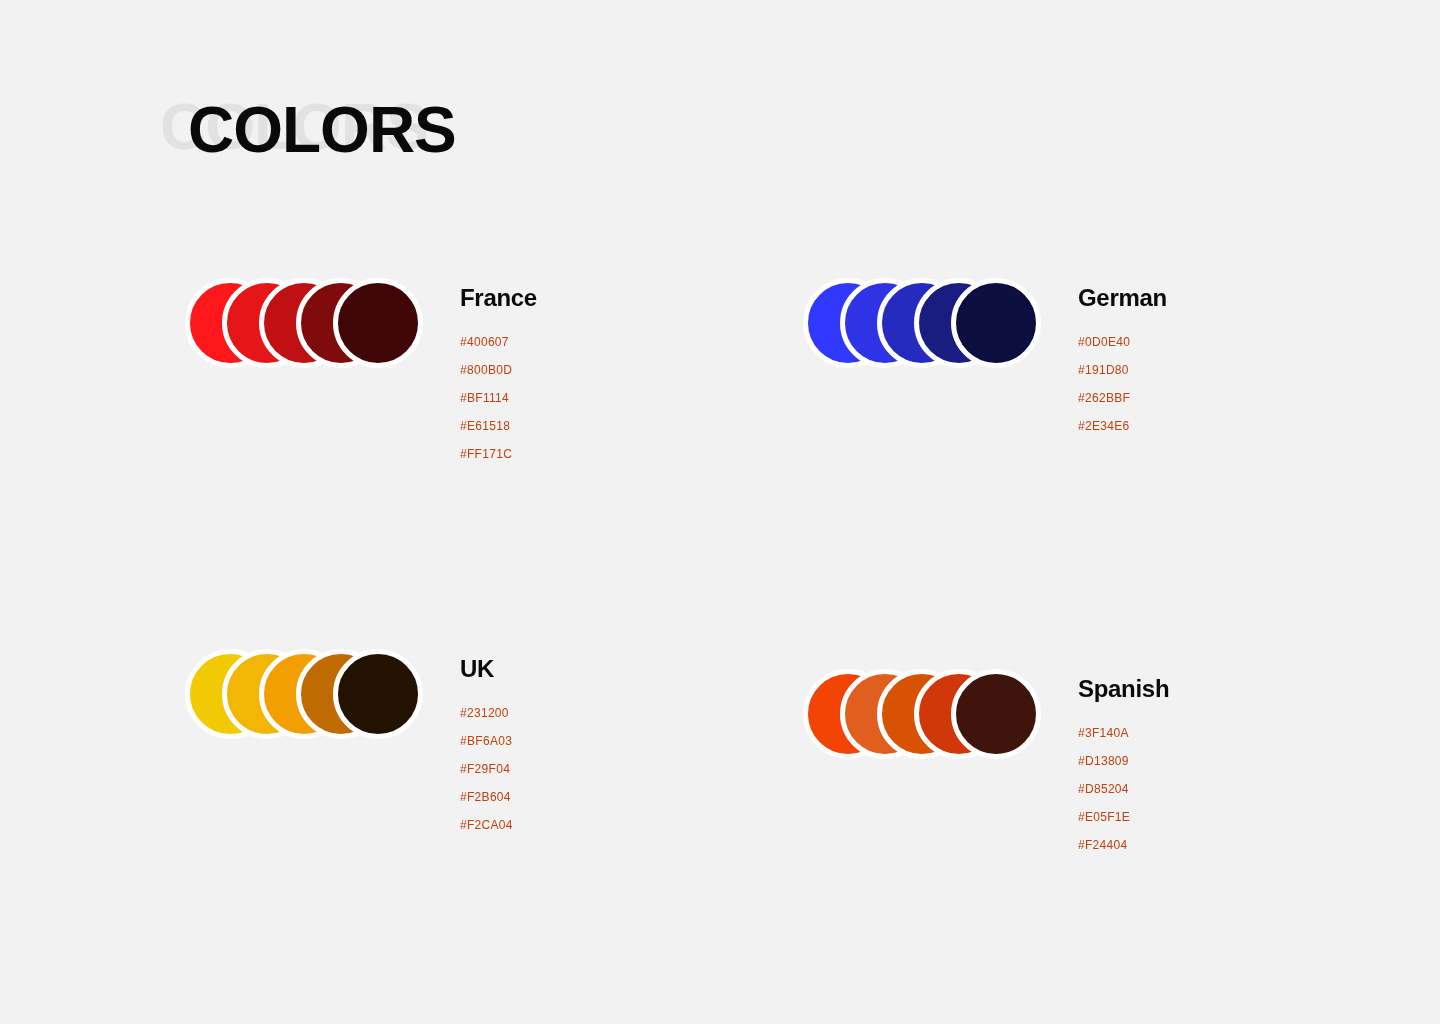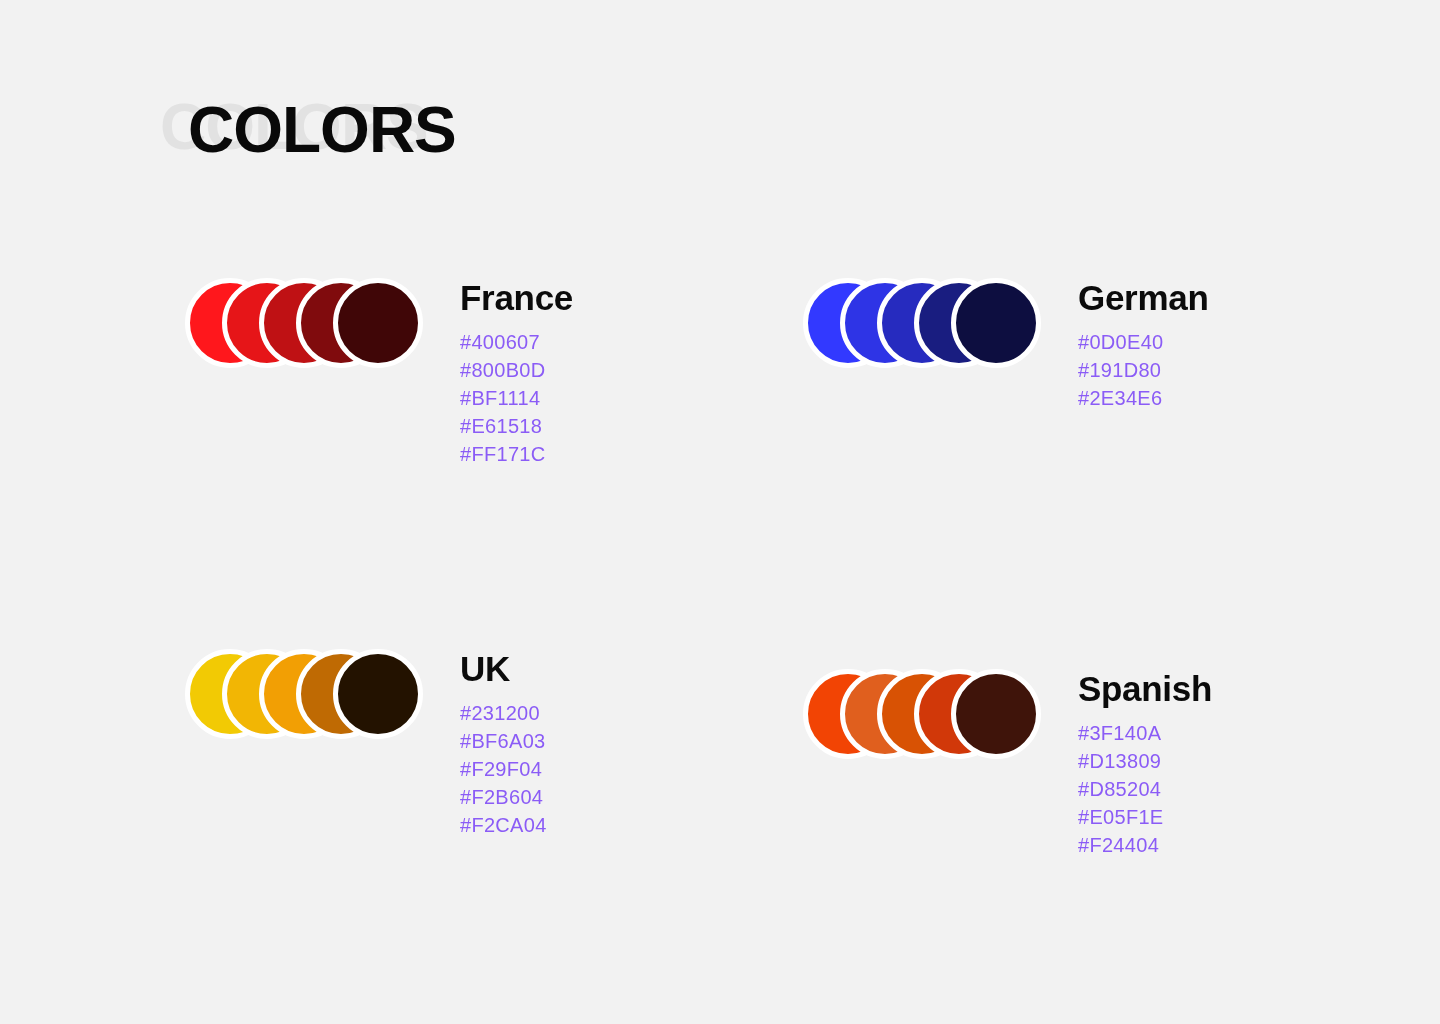--- a/index.html
+++ b/index.html
@@ -55,31 +55,31 @@
     border:5px solid #FFFFFF;
   }
 
   .pal-info {
     position:absolute;
     left:275px;
     top:10px;
     width:320px;
   }
   .pal-name {
-    font-size:35px;
+    font-size:24px;
     font-weight:bold;
     color:#0B0B0B;
     letter-spacing:-0.3px;
     line-height:32px;
     margin-bottom:14px;
   }
   .hex-list { list-style:none; }
   .hex-item {
-    font-size:20px;
-    color:#8b5cf6;
+    font-size:12px;
+    color:#c2410c;
     line-height:28px;
     letter-spacing:0.3px;
   }
 </style>
 </head>
 <body>
 
 <div id="page">
 
   <div class="title-wrap">
@@ -113,20 +113,21 @@
         <div class="swatch" style="left: 37px; background: rgb(46, 52, 230); z-index: 2;"></div>
         <div class="swatch" style="left: 74px; background: rgb(38, 43, 191); z-index: 3;"></div>
         <div class="swatch" style="left: 111px; background: rgb(25, 29, 128); z-index: 4;"></div>
         <div class="swatch" style="left: 148px; background: rgb(13, 14, 64); z-index: 5;"></div>
       </div>
     <div class="pal-info">
       <div class="pal-name">German</div>
       <ul class="hex-list">
         <li class="hex-item">#0D0E40</li>
         <li class="hex-item">#191D80</li>
+        <li class="hex-item">#262BBF</li>
         <li class="hex-item">#2E34E6</li>
       </ul>
     </div>
   </div>
 
   <div class="palette pal-uk">
     <div class="swatches">
         <div class="swatch" style="left: 0px; background: rgb(242, 202, 4); z-index: 1;"></div>
         <div class="swatch" style="left: 37px; background: rgb(242, 182, 4); z-index: 2;"></div>
         <div class="swatch" style="left: 74px; background: rgb(242, 159, 4); z-index: 3;"></div>

